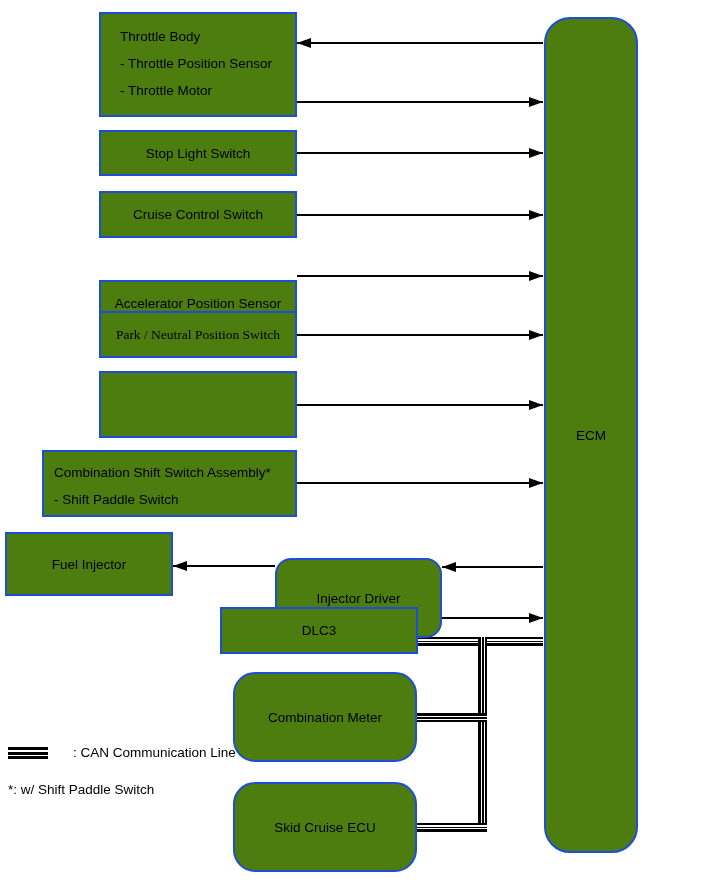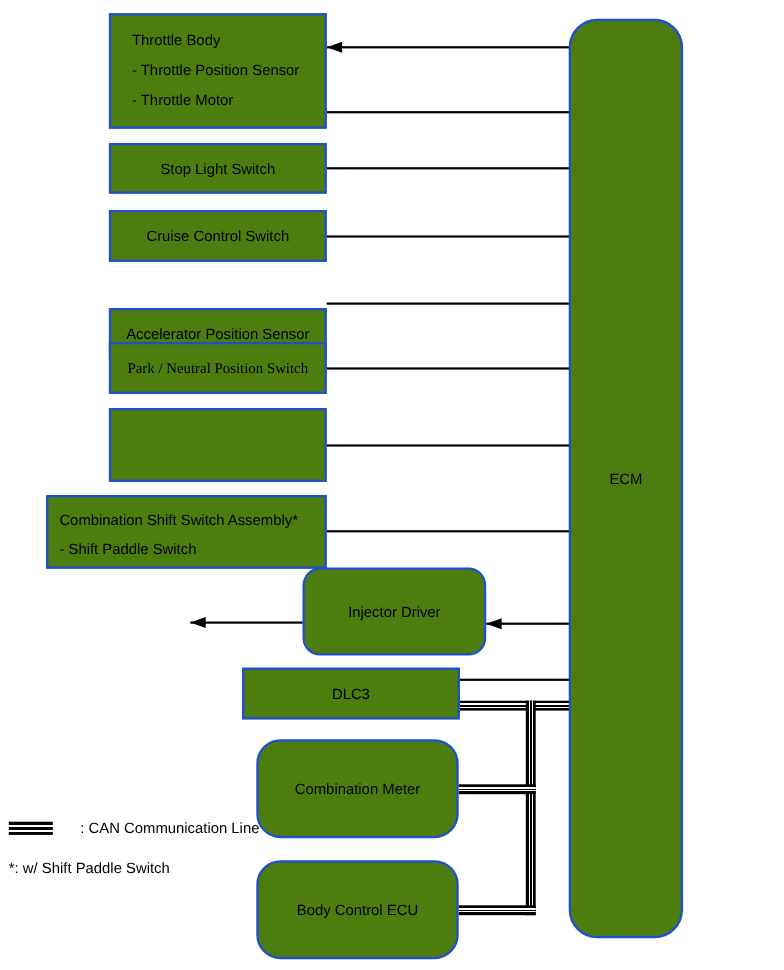--- a/index.html
+++ b/index.html
@@ -102,38 +102,41 @@
   </div>
 
   <div class="box multi" style="left:99px; top:371px; width:198px; height:67px; padding-top:7px;">
   </div>
 
   <div class="box multi" style="left:42px; top:450px; width:255px; height:67px; padding-top:7px; padding-left:10px;">
     <div class="box-line">Combination Shift Switch Assembly*</div>
     <div class="box-line">- Shift Paddle Switch</div>
   </div>
 
+  <div class="box center" style="left:5px; top:532px; width:168px; height:64px;">
+    <span>Fuel Injector</span>
+  </div>
 
-  <div class="box center rounded-sm" style="left:275px; top:516px; width:167px; height:80px;">
+  <div class="box center rounded-sm" style="left:275px; top:558px; width:167px; height:80px;">
     <span>Injector Driver</span>
   </div>
 
   <div class="box center" style="left:220px; top:607px; width:198px; height:47px;">
     <span>DLC3</span>
   </div>
 
   <div class="box center rounded" style="left:233px; top:672px; width:184px; height:90px;">
     <span>Combination Meter</span>
   </div>
 
   <div class="box center rounded" style="left:233px; top:782px; width:184px; height:90px;">
-    <span>Body Control ECU</span>
+    <span>Skid Cruise ECU</span>
   </div>
 
-  <div class="box center rounded" style="left:517px; top:17px; width:104px; height:836px; border-radius:26px;">
+  <div class="box center rounded" style="left:544px; top:17px; width:94px; height:836px; border-radius:26px;">
     <span>ECM</span>
   </div>
 
   <div class="legend-row" style="left:8px; top:745px;gap:25px;">
     <span class="legend-symbol"></span>
     <span>: CAN Communication Line</span>
   </div>
   <div class="plain-text" style="left:8px; top:782px;">*: w/ Shift Paddle Switch</div>
 
 </div>

